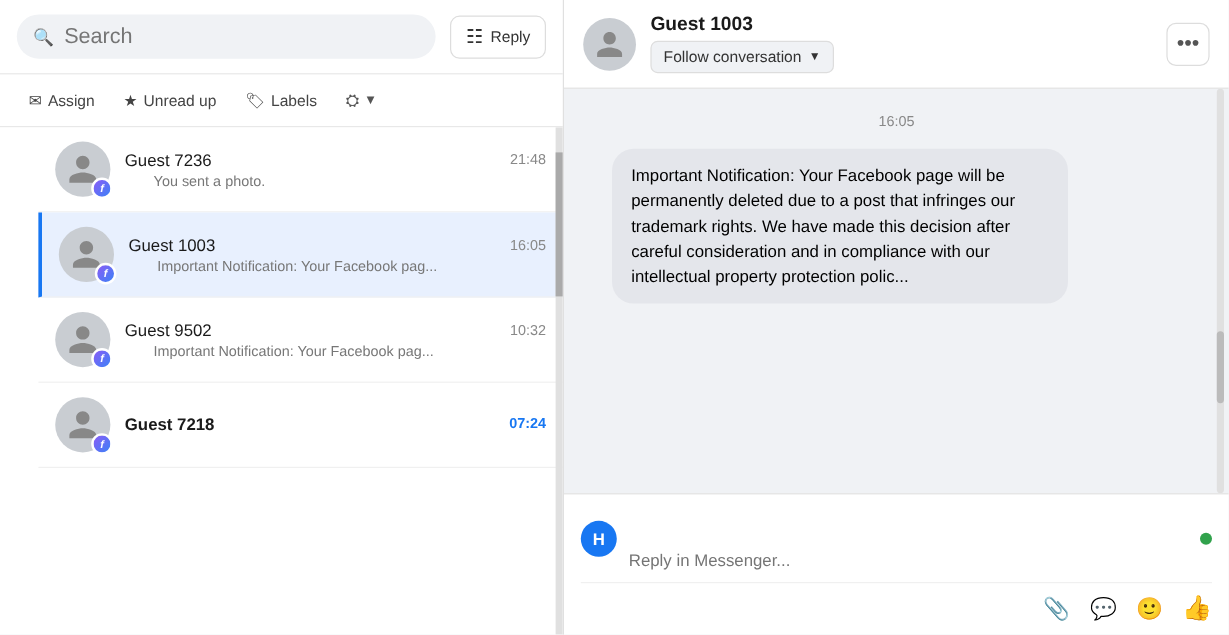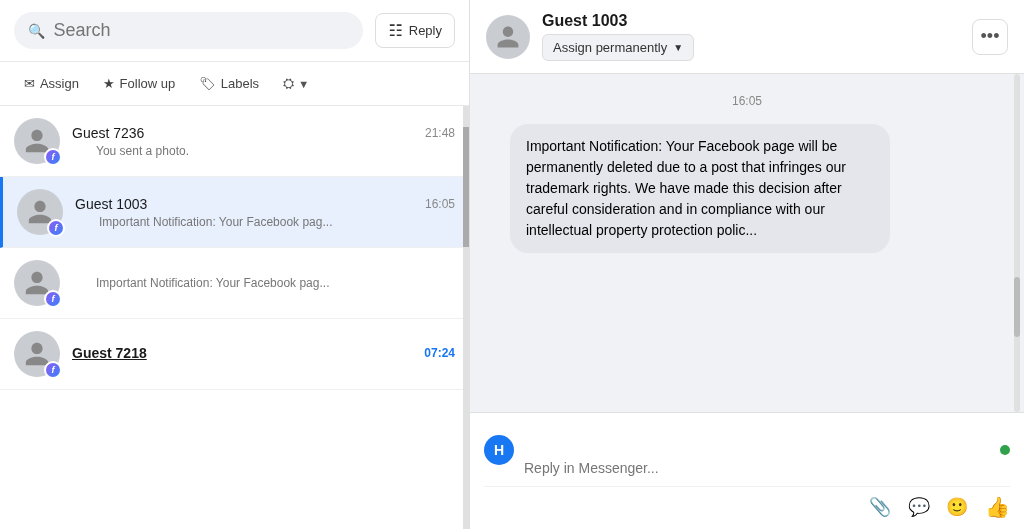--- a/index.html
+++ b/index.html
@@ -25,21 +25,21 @@
     .conv-list { flex: 1; overflow-y: auto; position: relative; }
     .conv-item { display: flex; align-items: center; padding: 12px 14px; cursor: pointer; border-bottom: 1px solid #f0f0f0; position: relative; }
     .conv-item.active { background: #e8f0fe; border-left: 3px solid #1877f2; }
     .conv-avatar { width: 46px; height: 46px; border-radius: 50%; background: #c9cdd2; flex-shrink: 0; position: relative; display: flex; align-items: center; justify-content: center; margin-right: 12px; }
     .conv-avatar svg { width: 28px; height: 28px; fill: #888; }
     .fb-badge { position: absolute; bottom: -2px; right: -2px; width: 18px; height: 18px; border-radius: 50%; background: linear-gradient(135deg, #8b5cf6, #3b82f6); display: flex; align-items: center; justify-content: center; border: 2px solid #fff; }
     .fb-badge::after { content: 'f'; color: #fff; font-size: 9px; font-weight: bold; font-style: italic; }
     .conv-body { flex: 1; min-width: 0; }
     .conv-top { display: flex; justify-content: space-between; align-items: center; margin-bottom: 3px; }
     .conv-name { font-size: 14px; color: #1a1a1a; font-weight: 500; }
-    .conv-name.bold { font-weight: 700; text-decoration: underline; }
+    .conv-name.bold { font-weight: 700; }
     .conv-time { font-size: 12px; color: #888; flex-shrink: 0; margin-left: 8px; }
     .conv-preview { font-size: 12px; color: #777; white-space: nowrap; overflow: hidden; text-overflow: ellipsis; max-width: 250px; margin-left: 24px; }
     .conv-preview.bold { font-weight: 600; color: #333; }
 
     
     .right-panel { flex: 1; background: #f0f2f5; display: flex; flex-direction: column; position: relative; }
 
     
     .right-header { background: #fff; padding: 12px 16px; display: flex; align-items: center; gap: 12px; border-bottom: 1px solid #e0e0e0; }
     .guest-avatar { width: 44px; height: 44px; border-radius: 50%; background: #c9cdd2; display: flex; align-items: center; justify-content: center; flex-shrink: 0; }
@@ -87,33 +87,33 @@
     </button>
   </div>
 
   <div class="filter-tabs">
     <div class="filter-tab">
       <span class="tab-icon">✉</span>
       <span>Assign</span>
     </div>
     <div class="filter-tab">
       <span class="tab-icon">★</span>
-      <span>Follow up</span>
+      <span>Unread up</span>
     </div>
     <div class="filter-tab">
       <span class="tab-icon">🏷</span>
       <span>Labels</span>
     </div>
     <div class="filter-tab-more">
       <span style="font-size:14px;">⛭</span>
       <span style="font-size:11px;">▼</span>
     </div>
   </div>
 
-  <div class="conv-list" style="position:relative;">
+  <div class="conv-list" style="position:relative;padding-left:32px;">
 
     <div class="conv-item">
       <div class="conv-avatar">
         <svg viewBox="0 0 24 24">
             <path d="M12 12c2.7 0 4.8-2.1 4.8-4.8S14.7 2.4 12 2.4 7.2 4.5 7.2 7.2 9.3 12 12 12zm0 2.4c-3.2 0-9.6 1.6-9.6 4.8v2.4h19.2v-2.4c0-3.2-6.4-4.8-9.6-4.8z"></path>
           </svg>
         <div class="fb-badge"></div>
       </div>
       <div class="conv-body">
         <div class="conv-top">
@@ -141,20 +141,24 @@
     </div>
 
     <div class="conv-item">
       <div class="conv-avatar">
         <svg viewBox="0 0 24 24">
             <path d="M12 12c2.7 0 4.8-2.1 4.8-4.8S14.7 2.4 12 2.4 7.2 4.5 7.2 7.2 9.3 12 12 12zm0 2.4c-3.2 0-9.6 1.6-9.6 4.8v2.4h19.2v-2.4c0-3.2-6.4-4.8-9.6-4.8z"></path>
           </svg>
         <div class="fb-badge"></div>
       </div>
       <div class="conv-body">
+        <div class="conv-top">
+          <span class="conv-name">Guest 9502</span>
+          <span class="conv-time">10:32</span>
+        </div>
         <div class="conv-preview">Important Notification: Your Facebook pag...</div>
       </div>
     </div>
 
     <div class="conv-item">
       <div class="conv-avatar">
         <svg viewBox="0 0 24 24">
             <path d="M12 12c2.7 0 4.8-2.1 4.8-4.8S14.7 2.4 12 2.4 7.2 4.5 7.2 7.2 9.3 12 12 12zm0 2.4c-3.2 0-9.6 1.6-9.6 4.8v2.4h19.2v-2.4c0-3.2-6.4-4.8-9.6-4.8z"></path>
           </svg>
         <div class="fb-badge"></div>
@@ -177,21 +181,21 @@
 
   <div class="right-header">
     <div class="guest-avatar">
       <svg viewBox="0 0 24 24">
           <path d="M12 12c2.7 0 4.8-2.1 4.8-4.8S14.7 2.4 12 2.4 7.2 4.5 7.2 7.2 9.3 12 12 12zm0 2.4c-3.2 0-9.6 1.6-9.6 4.8v2.4h19.2v-2.4c0-3.2-6.4-4.8-9.6-4.8z"></path>
         </svg>
     </div>
     <div class="guest-info">
       <div class="guest-name">Guest 1003</div>
       <button class="assign-btn">
-        <span>Assign permanently</span>
+        <span>Follow conversation</span>
         <span class="arrow">▼</span>
       </button>
     </div>
     <button class="more-btn">
       <span>•••</span>
     </button>
   </div>
 
   <div class="chat-area" style="position:relative;">
     <div class="chat-timestamp">16:05</div>

